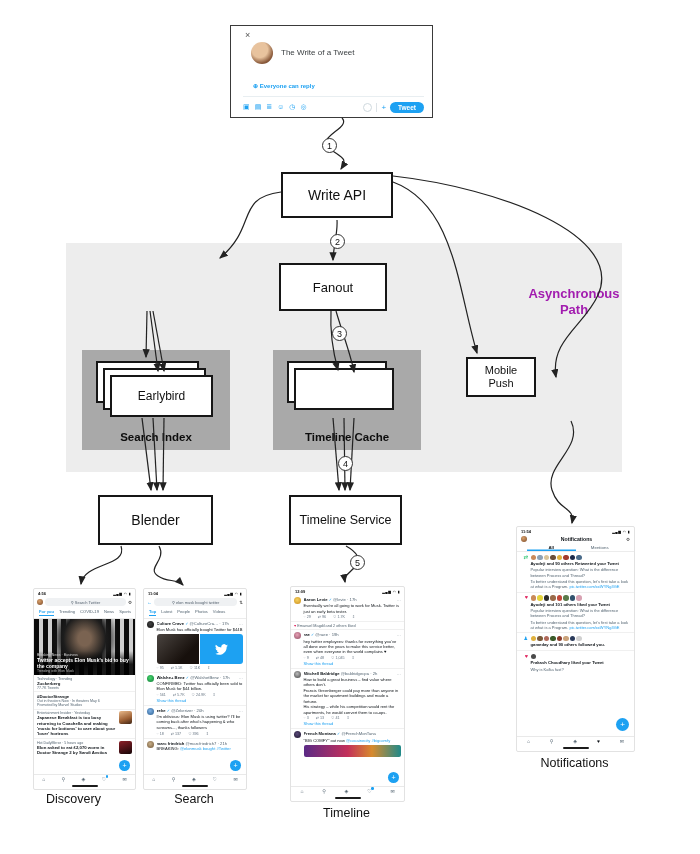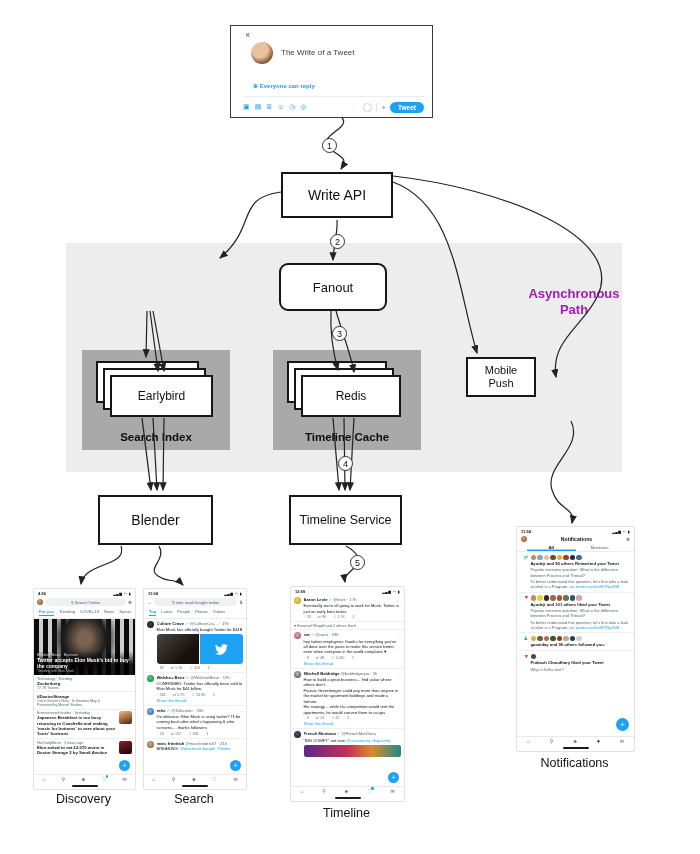--- a/index.html
+++ b/index.html
@@ -147,37 +147,36 @@
     </div>
   </div>
 
   <div class="circ" style="left:322px;top:138px;">1</div>
   <div class="circ" style="left:330px;top:234px;">2</div>
   <div class="circ" style="left:332px;top:326px;">3</div>
   <div class="circ" style="left:338px;top:456px;">4</div>
   <div class="circ" style="left:350px;top:555px;">5</div>
 
   <div class="node" style="left:281px;top:172px;width:112px;height:46px;font-size:14px;">Write API</div>
-  <div class="node" style="left:279px;top:263px;width:108px;height:48px;border-radius:9px;">Fanout</div>
+  <div class="node" style="left:279px;top:263px;width:108px;height:48px;">Fanout</div>
 
   <div class="asynclabel">Asynchronous Path</div>
 
   <div class="gpanel" style="left:82px;top:350px;width:148px;height:100px;">
     <div class="glabel">Search Index</div>
   </div>
   <div class="stackbox" style="left:96px;top:361px;width:103px;height:42px;"></div>
   <div class="stackbox" style="left:103px;top:368px;width:103px;height:42px;"></div>
   <div class="stackbox stackfront" style="left:110px;top:375px;width:103px;height:42px;">Earlybird</div>
 
   <div class="gpanel" style="left:273px;top:350px;width:148px;height:100px;">
     <div class="glabel">Timeline Cache</div>
   </div>
   <div class="stackbox" style="left:287px;top:361px;width:100px;height:42px;"></div>
   <div class="stackbox" style="left:294px;top:368px;width:100px;height:42px;"></div>
-  <div class="stackbox stackfront" style="left:301px;top:375px;width:100px;height:42px;">Redis</div>
 
   <div class="node" style="left:466px;top:357px;width:70px;height:40px;font-size:11px;line-height:1.2;padding:0 6px;">Mobile Push</div>
 
   <div class="node" style="left:98px;top:495px;width:115px;height:50px;font-size:14px;">Blender</div>
   <div class="node" style="left:289px;top:495px;width:113px;height:50px;font-size:12.5px;">Timeline Service</div>
 
   <div class="phone" style="left:33px;top:588px;width:101px;height:200px;">
     <div class="pstat">
       <span>4:56</span>
       <span class="sicons"><span>▂▄▆</span> <span>◠</span> <span>▮</span></span>
@@ -229,21 +228,21 @@
     <span class="fab">+</span>
     <div class="pnav">
       <span>⌂</span>
       <span>⚲</span>
       <span>◈</span>
       <span class="badge">♡</span>
       <span>✉</span>
     </div>
     <div class="homebar"></div>
   </div>
-  <div class="caption" style="left:33px;top:792px;width:101px;">Discovery</div>
+  <div class="caption" style="left:23px;top:792px;width:101px;">Discovery</div>
 
   <div class="phone" style="left:143px;top:588px;width:102px;height:200px;">
     <div class="pstat">
       <span>11:04</span>
       <span class="sicons"><span>▂▄▆</span> <span>◠</span> <span>▮</span></span>
     </div>
     <div class="psearchrow">
       <span style="font-size:5px;color:#1DA1F2;">←</span>
       <span class="pill"><span>⚲</span> <span>elon musk bought twitter</span></span>
       <span class="pgear">⇅</span>

